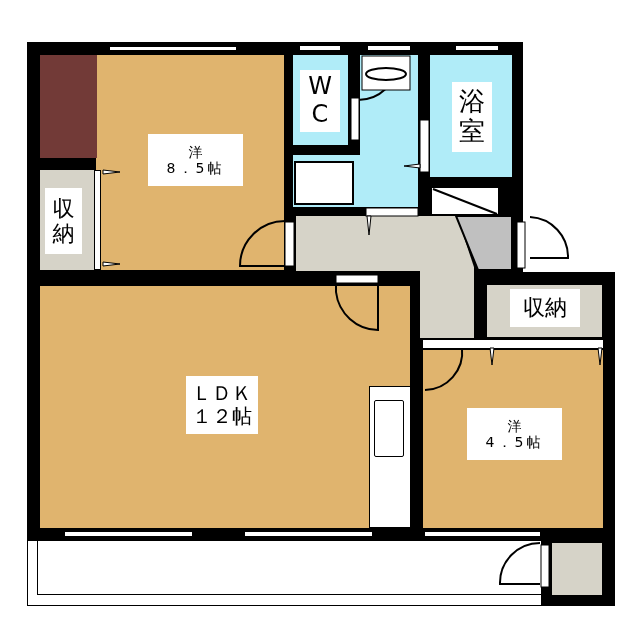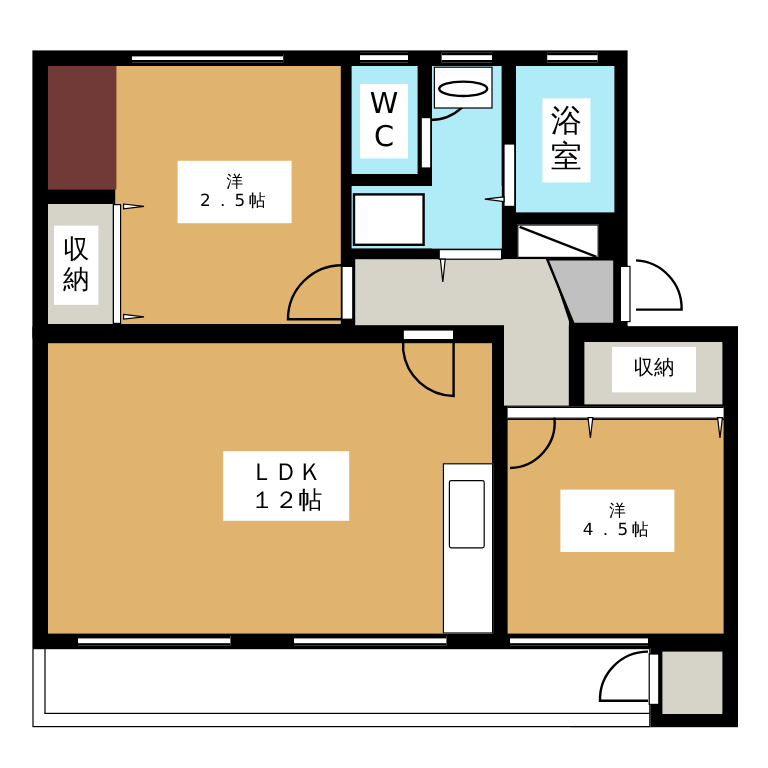--- a/index.html
+++ b/index.html
@@ -104,38 +104,38 @@
       <polygon points="103,262 120,264 103,266"></polygon>
       <polygon points="420,164 404,166 420,168"></polygon>
       <polygon points="367,216 369,235 371,216"></polygon>
       <polygon points="490,348 492,365 494,348"></polygon>
       <polygon points="598,348 600,365 602,348"></polygon>
     </g>
   </svg>
 
   <div class="label" style="left:148px;top:134px;width:95px;height:52px;font-size:14px;">
     <span>洋</span>
-    <span style="letter-spacing:3px;">2．5帖</span>
+    <span style="letter-spacing:3px;">8．5帖</span>
   </div>
   <div class="label" style="left:45px;top:188px;width:37px;height:66px;font-size:22px;">
     <span>収</span>
     <span>納</span>
   </div>
   <div class="label" style="left:300px;top:70px;width:40px;height:62px;font-size:24px;">
     <span>W</span>
     <span>C</span>
   </div>
   <div class="label" style="left:452px;top:82px;width:40px;height:70px;font-size:26px;">
     <span>浴</span>
     <span>室</span>
   </div>
-  <div class="label" style="left:186px;top:376px;width:105px;height:58px;font-size:20px;">
+  <div class="label" style="left:186px;top:376px;width:72px;height:58px;font-size:20px;">
     <span>ＬＤＫ</span>
     <span>１２帖</span>
   </div>
-  <div class="label" style="left:510px;top:289px;width:70px;height:38px;font-size:17px;">
+  <div class="label" style="left:510px;top:289px;width:70px;height:38px;font-size:22px;">
     <span>収納</span>
   </div>
   <div class="label" style="left:467px;top:408px;width:95px;height:52px;font-size:14px;">
     <span>洋</span>
     <span style="letter-spacing:3px;">4．5帖</span>
   </div>
 </div>
 
 </body></html>

